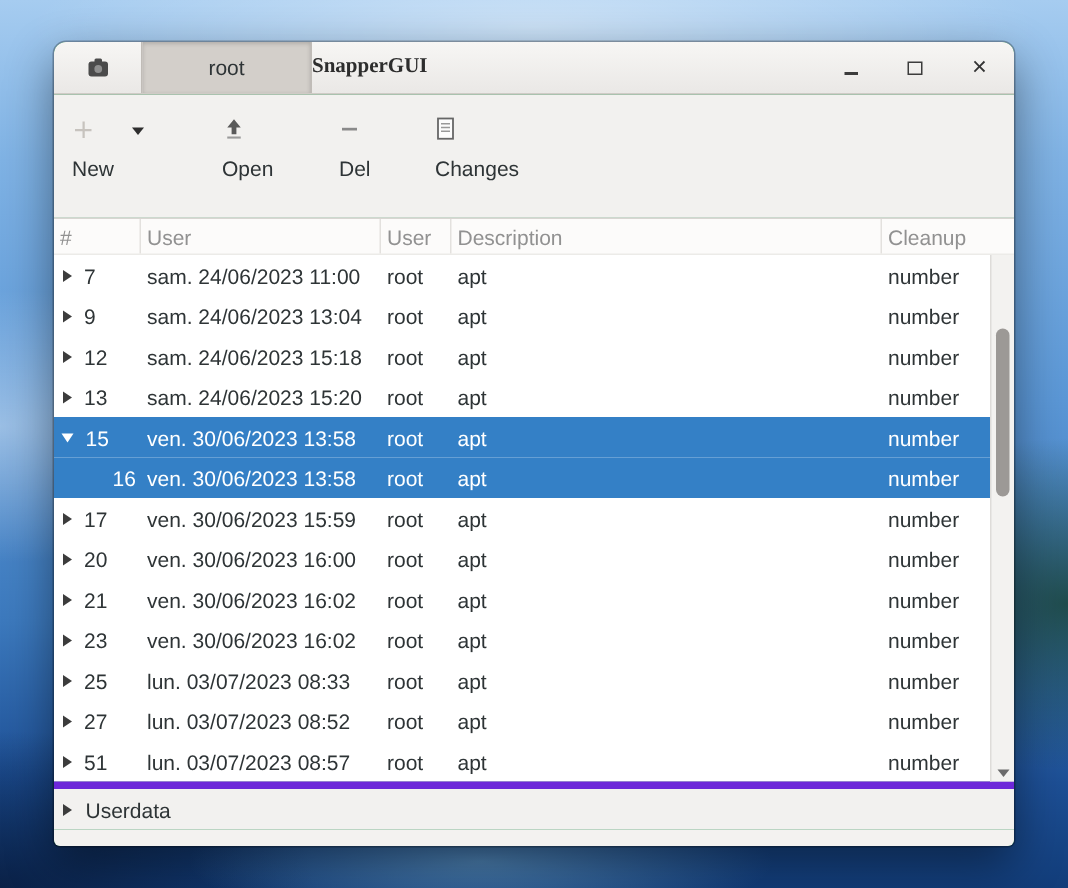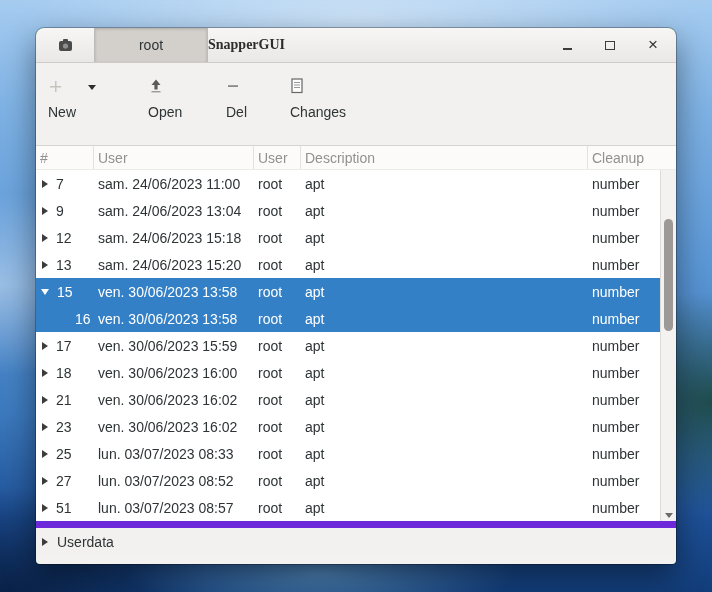--- a/index.html
+++ b/index.html
@@ -72,21 +72,21 @@
     border-top:6px solid #ffffff;margin-left:5px;flex:0 0 auto;}
   .tri-none{width:6px;flex:0 0 6px;margin-left:6px;}
   .num{margin-left:8px;}
   .num.child{margin-left:27px;}
   
   .scrollbar{width:16px;background:#f3f2f0;border-left:1px solid #dedcd9;position:relative;box-sizing:border-box;}
   .thumb{position:absolute;left:3px;width:9px;border-radius:5px;background:#9c9996;}
   .scroll-down{position:absolute;bottom:3px;left:4px;width:0;height:0;
     border-left:4px solid transparent;border-right:4px solid transparent;border-top:5px solid #6b6b6b;}
   
-  .footer{flex:0 0 27px;display:flex;align-items:center;background:#f2f1ef;border-top:7px solid #6d28d9;}
+  .footer{flex:0 0 27px;display:flex;align-items:center;background:#f2f1ef;border-top:5px solid #6d28d9;}
   .footer .tri-right{margin-left:6px;}
   .footer-label{font-size:14px;color:#2e3436;margin-left:9px;}
   .filler{flex:1;background:#f3f2f0;}
 </style>
 </head>
 <body>
 
 <div class="window">
 
   <div class="titlebar">
@@ -232,21 +232,21 @@
               <span class="num">17</span>
             </div>
             <div class="cell c-date">ven. 30/06/2023 15:59</div>
             <div class="cell c-user">root</div>
             <div class="cell c-desc">apt</div>
             <div class="cell c-clean">number</div>
           </div>
           <div class="trow">
             <div class="cell c-tree">
               <span class="tri-right"></span>
-              <span class="num">18</span>
+              <span class="num">20</span>
             </div>
             <div class="cell c-date">ven. 30/06/2023 16:00</div>
             <div class="cell c-user">root</div>
             <div class="cell c-desc">apt</div>
             <div class="cell c-clean">number</div>
           </div>
           <div class="trow">
             <div class="cell c-tree">
               <span class="tri-right"></span>
               <span class="num">21</span>

